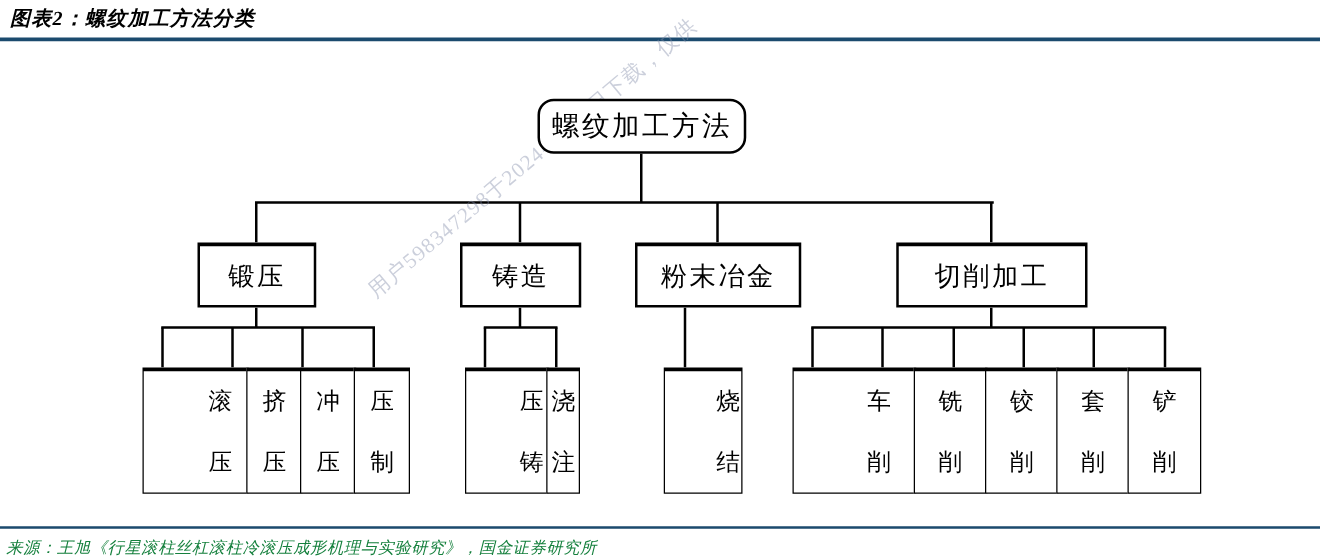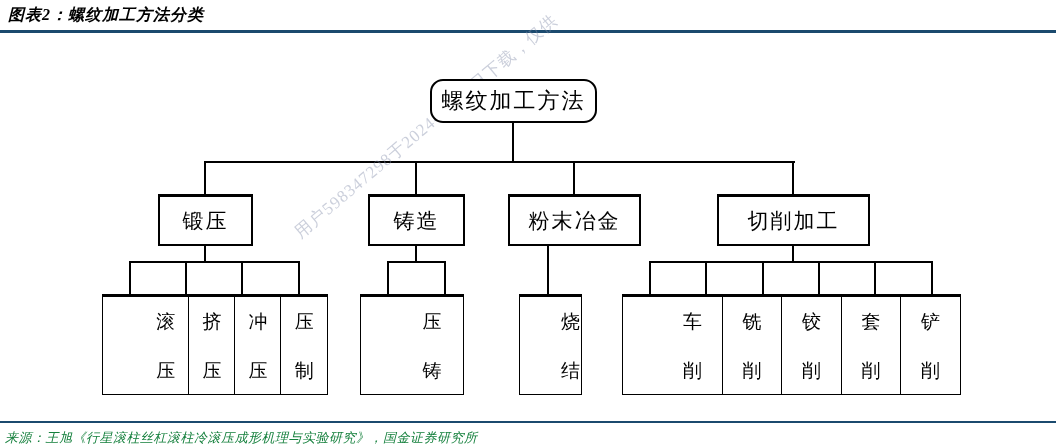--- a/index.html
+++ b/index.html
@@ -72,21 +72,21 @@
   .cell {
     flex: 1 1 0;
     background: #ffffff;
     border: 1.5px solid #000000;
     border-top-width: 3px;
     margin-left: -1.5px;
     display: flex;
     align-items: center;
     justify-content: center;
   }
-  .cell:first-child { margin-left: 0; padding-left: 40px; }
+  .cell:first-child { margin-left: 12px; padding-left: 40px; }
   .vtext {
     width: 1.1em;
     font-size: 19px;
     line-height: 49px;
     text-align: center;
     word-break: break-all;
   }
   .vtext.tight { font-size: 18px; line-height: 22px; }
   .conn { position: absolute; background: #000000; z-index: 0; }
   
@@ -160,20 +160,23 @@
       </div>
     <div class="cell">
         <span class="vtext">压制</span>
       </div>
   </div>
 
   <div class="group gb">
     <div class="cell">
         <span class="vtext">压铸</span>
       </div>
+    <div class="cell">
+        <span class="vtext">浇注</span>
+      </div>
   </div>
 
   <div class="group gc">
     <div class="cell">
         <span class="vtext">烧结</span>
       </div>
   </div>
 
   <div class="group gd">
     <div class="cell">

